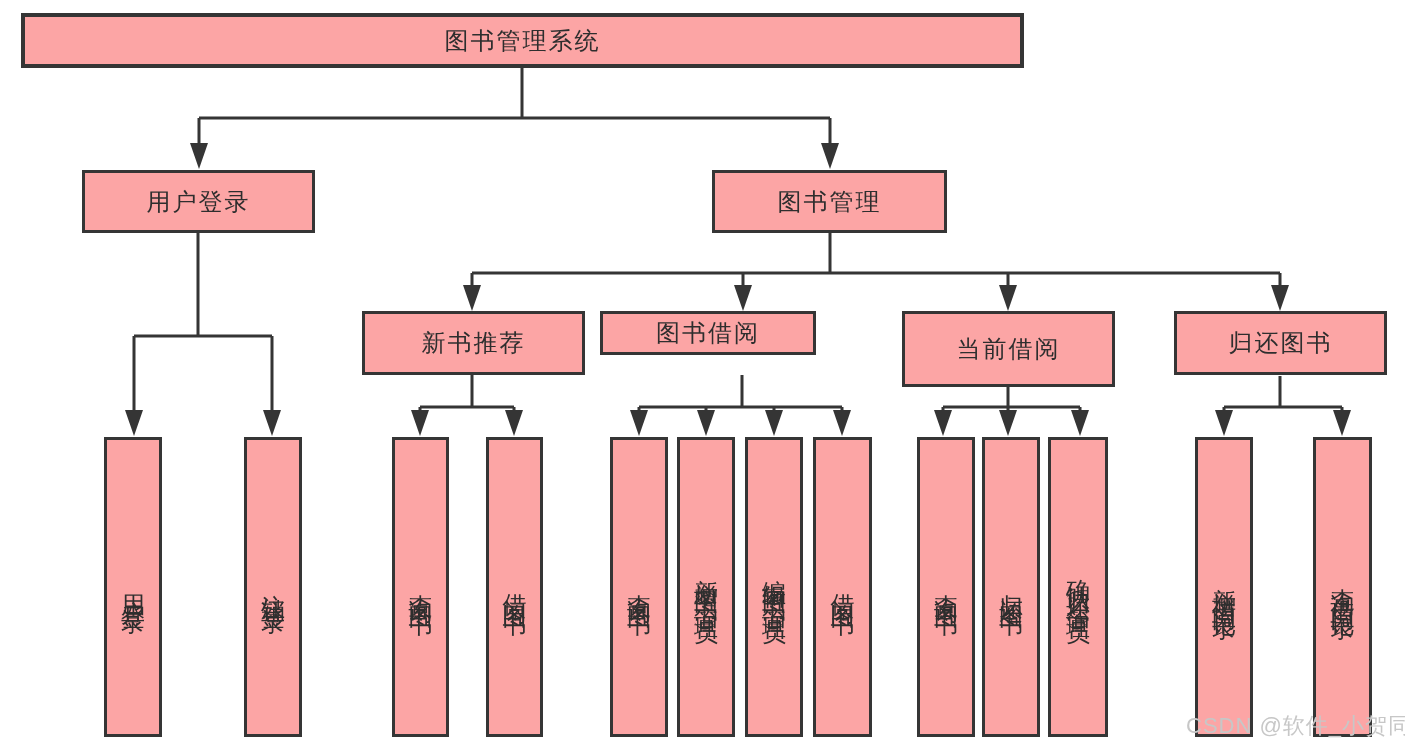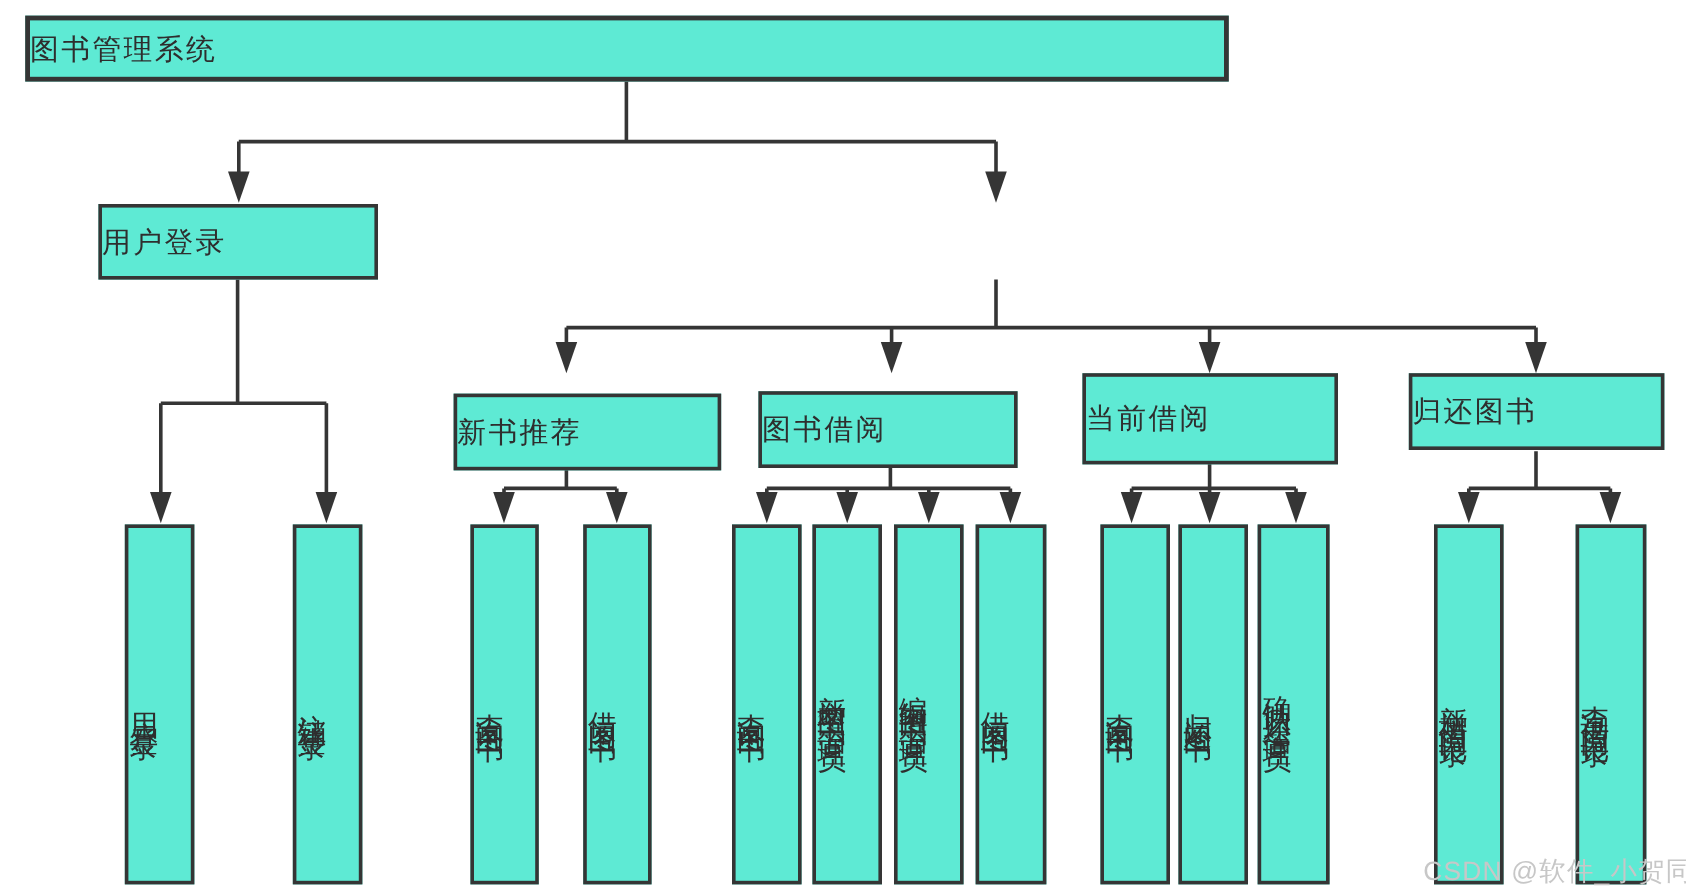--- a/index.html
+++ b/index.html
@@ -14,24 +14,24 @@
     position: absolute; left: 0; top: 0;
     width: 1405px; height: 747px;
   }
   .connectors {
     position: absolute; left: 0; top: 0; z-index: 1;
   }
   .node {
     position: absolute;
     box-sizing: border-box;
     border: 3px solid #353535;
-    background: #5eead4;
+    background: #fca5a5;
     display: flex;
     align-items: center;
-    justify-content: flex-start;
+    justify-content: center;
     color: #2e2e2e;
     z-index: 2;
   }
   .node.root { border-width: 4px; }
   .node.h span {
     font-size: 24px;
     letter-spacing: 2px;
     white-space: nowrap;
   }
   .node.v span {
@@ -89,25 +89,28 @@
     </g>
   </svg>
 
   <div class="node h root" style="left:21px; top:13px; width:1003px; height:55px;">
     <span>图书管理系统</span>
   </div>
 
   <div class="node h" style="left:82px; top:170px; width:233px; height:63px;">
     <span>用户登录</span>
   </div>
+  <div class="node h" style="left:712px; top:170px; width:235px; height:63px;">
+    <span>图书管理</span>
+  </div>
 
-  <div class="node h" style="left:378px; top:311px; width:223px; height:64px;margin-top:17px;">
+  <div class="node h" style="left:362px; top:311px; width:223px; height:64px;">
     <span>新书推荐</span>
   </div>
-  <div class="node h" style="left:632px; top:311px; width:216px; height:64px;margin-top:15px;">
+  <div class="node h" style="left:600px; top:311px; width:216px; height:44px;">
     <span>图书借阅</span>
   </div>
   <div class="node h" style="left:902px; top:311px; width:213px; height:76px;">
     <span>当前借阅</span>
   </div>
   <div class="node h" style="left:1174px; top:311px; width:213px; height:64px;">
     <span>归还图书</span>
   </div>
 
   <div class="node v" style="left:104px; top:437px; width:58px; height:300px;">

